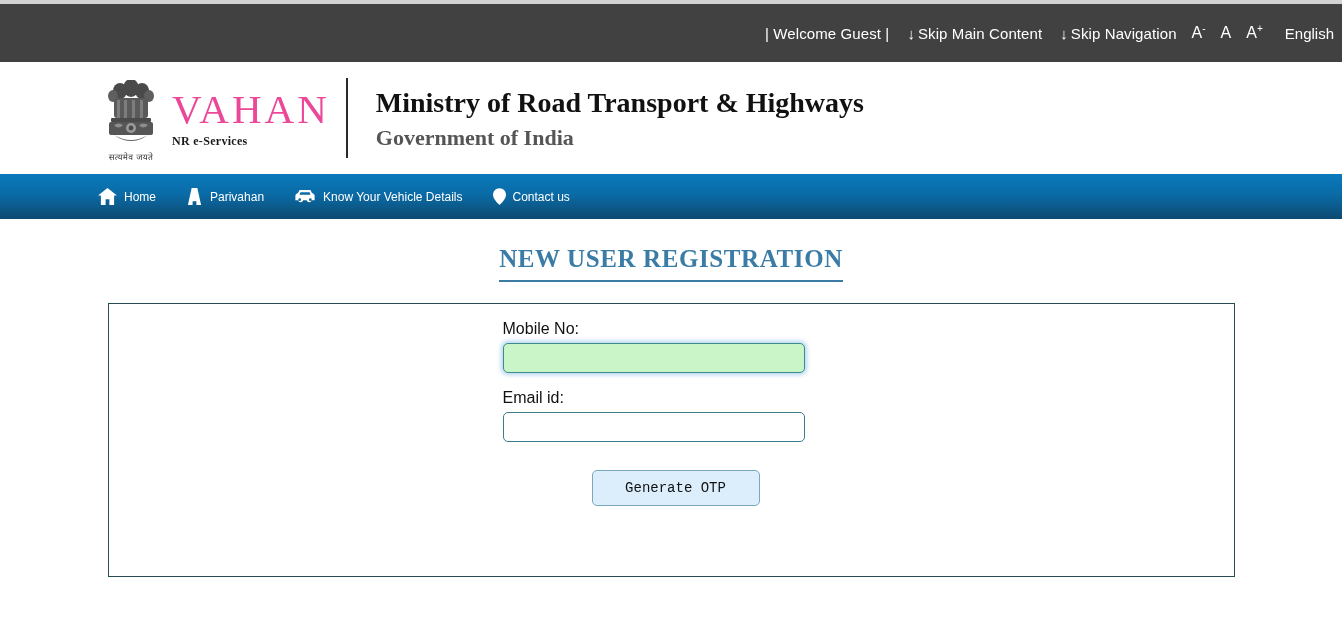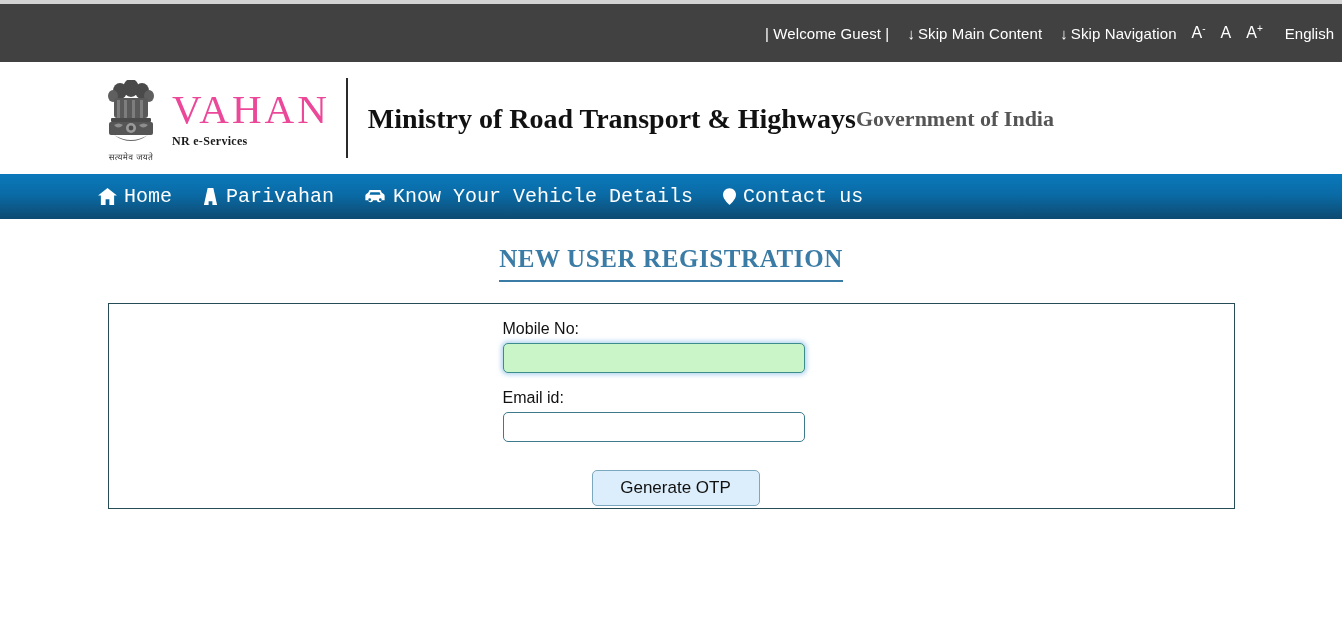--- a/index.html
+++ b/index.html
@@ -114,22 +114,23 @@
   }
   .v-divider {
     width: 2px;
     height: 80px;
     background: #2a2a2a;
     margin-left: 16px;
     margin-right: 20px;
   }
   .ministry {
     display: flex;
-    flex-direction: row;
+    flex-direction: column;
     justify-content: center;
+    margin-left: 8px;
   }
   .ministry-title {
     font-family: "Liberation Serif", serif;
     font-size: 28px;
     font-weight: bold;
     color: #111111;
     line-height: 1.25;
   }
   .ministry-sub {
     font-family: "Liberation Serif", serif;
@@ -146,25 +147,24 @@
     background: linear-gradient(to bottom, #0a79bb 0%, #0a6ba6 45%, #0d4a71 100%);
     display: flex;
     align-items: center;
     padding-left: 98px;
     box-sizing: border-box;
   }
   .nav-item {
     display: flex;
     align-items: center;
     color: #ffffff;
-    font-size: 20px;
+    font-size: 12px;
     margin-right: 30px;
     cursor: pointer;
     white-space: nowrap;
-    font-family: Liberation Mono, monospace;
   }
   .nav-item .nav-ico {
     display: inline-flex;
     align-items: center;
     margin-right: 7px;
   }
   .nav-item .nav-ico svg { display: block; fill: #ffffff; }
 
   
   .content {
@@ -181,21 +181,21 @@
     font-weight: bold;
     color: #3a7ca5;
     letter-spacing: 0.6px;
     padding-bottom: 7px;
     border-bottom: 2px solid #3a7ca5;
   }
 
   .form-panel {
     margin: 21px auto 0 auto;
     width: 1127px;
-    height: 206px;
+    height: 274px;
     border: 1px solid #264d56;
     box-sizing: border-box;
     background: #ffffff;
     position: relative;
   }
   .form-inner {
     padding-top: 16px;
     padding-left: 394px;
   }
   .field-label {
@@ -228,23 +228,23 @@
   .btn-row {
     margin-top: 28px;
     padding-left: 89px;
   }
   .btn-otp {
     width: 168px;
     height: 36px;
     background: #dceefb;
     border: 1px solid #7ba7bf;
     border-radius: 5px;
-    font-size: 17px;
+    font-size: 14px;
     color: #111111;
-    font-family: Liberation Sans, sans-serif;
+    font-family: Liberation Mono, monospace;
     cursor: pointer;
   }
 </style>
 </head>
 <body>
 
 <div class="top-strip"></div>
 
 <div class="utility-bar">
   <span class="u-item first">| Welcome Guest |</span>

